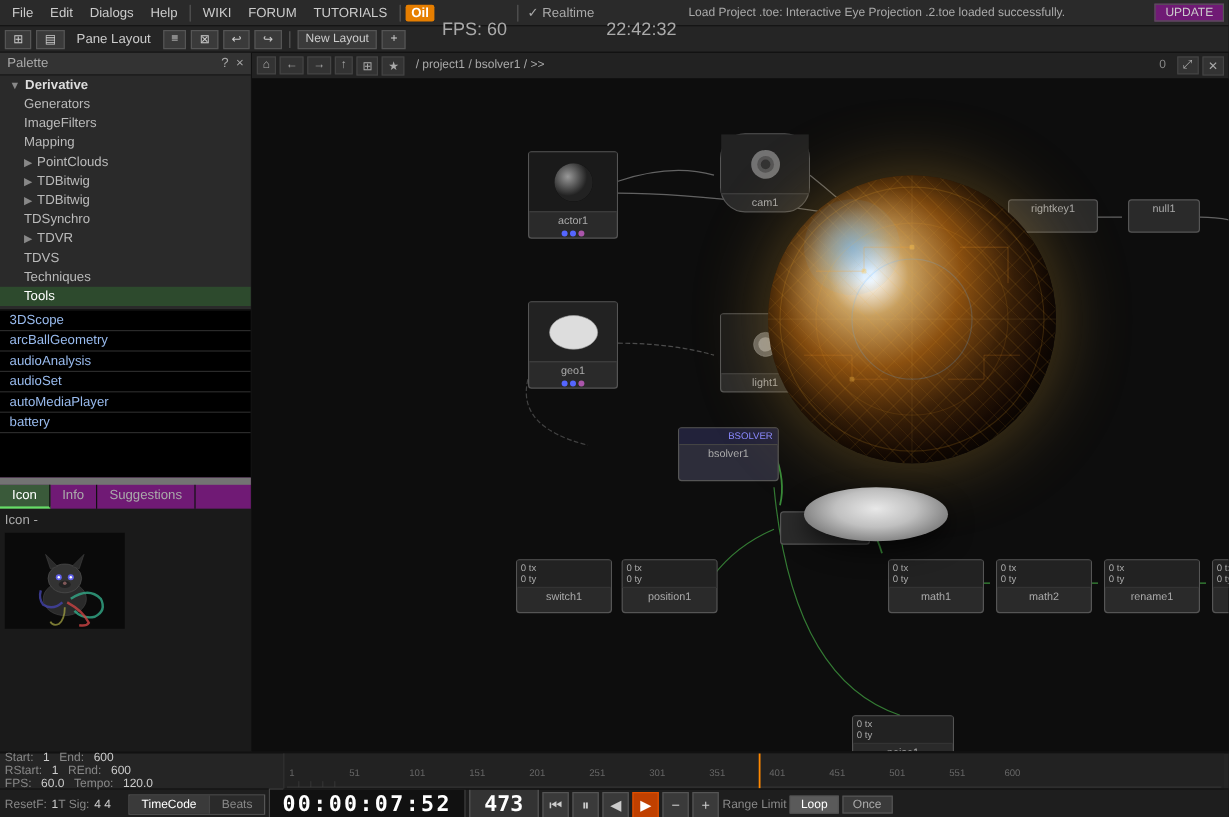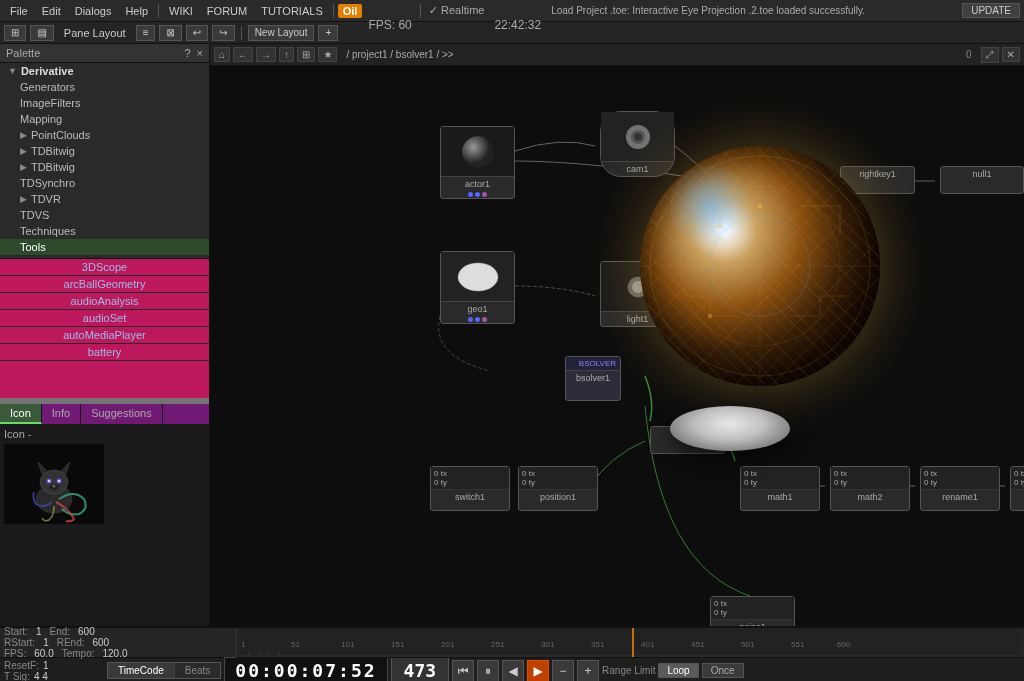--- a/index.html
+++ b/index.html
@@ -23,25 +23,25 @@
     }
     .menu-divider { width: 1px; height: 14px; background: #555; margin: 0 2px; }
     #oil-badge {
       background: #e67e00;
       color: #fff;
       padding: 1px 5px;
       font-weight: bold;
       font-size: 11px;
       border-radius: 2px;
     }
-    #fps-info { color: #aaa; font-size: 12px; padding: 0 4px; margin-top: 28px; }
+    #fps-info { color: #aaa; font-size: 15px; padding: 0 4px; margin-top: 28px; }
     #realtime-info { color: #aaa; font-size: 11px; padding: 0 4px; }
     #status-text { color: #aaa; font-size: 10px; padding: 0 4px; flex: 1; }
     #update-btn {
-      background: #404040;
+      background: #701a75;
       color: #ccc;
       padding: 1px 8px;
       border: 1px solid #555;
       cursor: pointer;
       font-size: 10px;
     }
 
     
     #toolbar2 {
       height: 22px;
@@ -106,24 +106,23 @@
       color: #bbb;
     }
     .tree-item.selected { background: #2d4a2d; color: #fff; }
     .tree-item.group { font-weight: bold; color: #ddd; }
     .tree-arrow { font-size: 9px; color: #888; }
     .tree-child { padding-left: 20px; }
 
     
     #component-list {
       height: 140px;
-      background: #be185d;
+      background: #000000;
       border-top: 1px solid #111;
       overflow-y: auto;
-      text-align: center;
     }
     .comp-item {
       padding: 2px 8px;
       cursor: pointer;
       font-size: 11px;
       color: #9be;
       border-bottom: 1px solid #2a2a2a;
     }
 
     
@@ -644,21 +643,21 @@
       </div>
 
       <div class="node" style="left:510px;top:100px;width:75px;height:28px;">
         <div class="node-label">render1</div>
       </div>
 
       <div class="node" style="left:630px;top:100px;width:75px;height:28px;">
         <div class="node-label">rightkey1</div>
       </div>
 
-      <div class="node" style="left:730px;top:100px;width:84px;height:28px;">
+      <div class="node" style="left:730px;top:100px;width:60px;height:28px;">
         <div class="node-label">null1</div>
       </div>
 
       <div class="node" style="left:230px;top:185px;width:75px;">
         <div class="node-img" style="background:#222;display:flex;align-items:center;justify-content:center;">
           <svg width="60" height="44">
             <ellipse cx="30" cy="22" rx="20" ry="14" fill="#ddd" stroke="#aaa" stroke-width="0.5"></ellipse>
           </svg>
         </div>
         <div class="node-label">geo1</div>
@@ -672,21 +671,21 @@
       <div class="node" style="left:390px;top:195px;width:75px;">
         <div class="node-img" style="background:#1a1a1a;">
           <svg width="60" height="44">
             <circle cx="30" cy="22" r="10" fill="#666" stroke="#888" stroke-width="0.5"></circle>
             <circle cx="30" cy="22" r="6" fill="#999"></circle>
           </svg>
         </div>
         <div class="node-label">light1</div>
       </div>
 
-      <div class="node" style="left:355px;top:290px;width:56px;height:45px;background:#2d2d3a;">
+      <div class="node" style="left:355px;top:290px;width:84px;height:45px;background:#2d2d3a;">
         <div style="padding:2px 4px;font-size:8px;color:#88f;background:#22223a;border-bottom:1px solid #444;text-align:right;">BSOLVER</div>
         <div class="node-label">bsolver1</div>
       </div>
 
       <div class="node" style="left:440px;top:360px;width:75px;height:28px;">
         <div class="node-label">select1</div>
       </div>
 
       <div class="node" style="left:220px;top:400px;width:80px;height:45px;">
         <div style="font-size:8px;color:#aaa;padding:2px 3px;background:#222;border-bottom:1px solid #333;">0 tx<br>0 ty</div>
@@ -797,21 +796,21 @@
         <line x1="20" y1="24" x2="20" y2="29" stroke="#444" stroke-width="0.5"></line>
         <line x1="30" y1="24" x2="30" y2="29" stroke="#444" stroke-width="0.5"></line>
         <line x1="40" y1="24" x2="40" y2="29" stroke="#444" stroke-width="0.5"></line>
 
         <line x1="394" y1="0" x2="394" y2="30" stroke="#f80" stroke-width="1.5"></line>
       </svg>
     </div>
   </div>
 
   <div id="timeline-bottom">
-    <div style="display:flex;flex-direction:column;font-size:9px;width:100px;">
+    <div style="display:flex;flex-direction:row;font-size:9px;width:100px;">
       <div style="display:flex;gap:4px;">
         <span class="tl-label">ResetF:</span>
         <span class="tl-val">1</span>
       </div>
       <div style="display:flex;gap:4px;">
         <span class="tl-label">T Sig:</span>
         <span class="tl-val">4    4</span>
       </div>
     </div>
 

